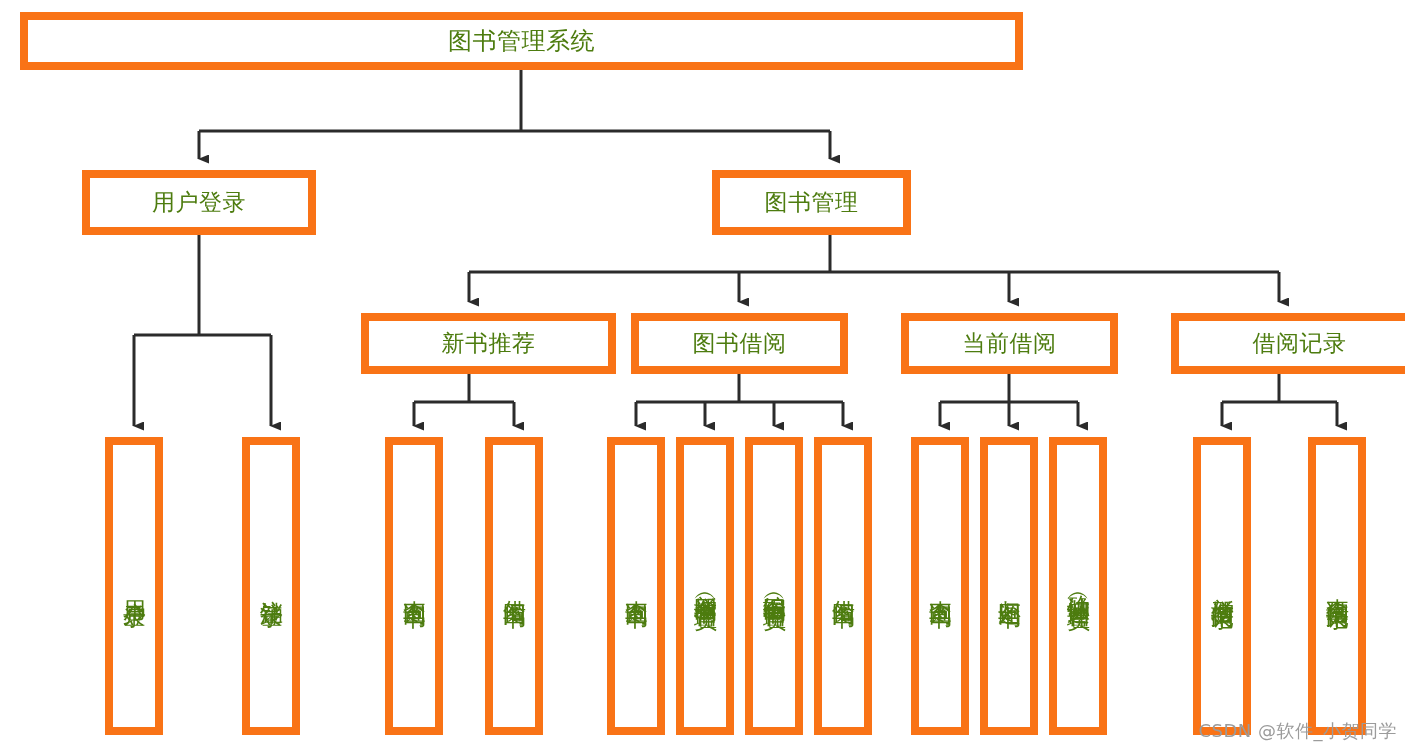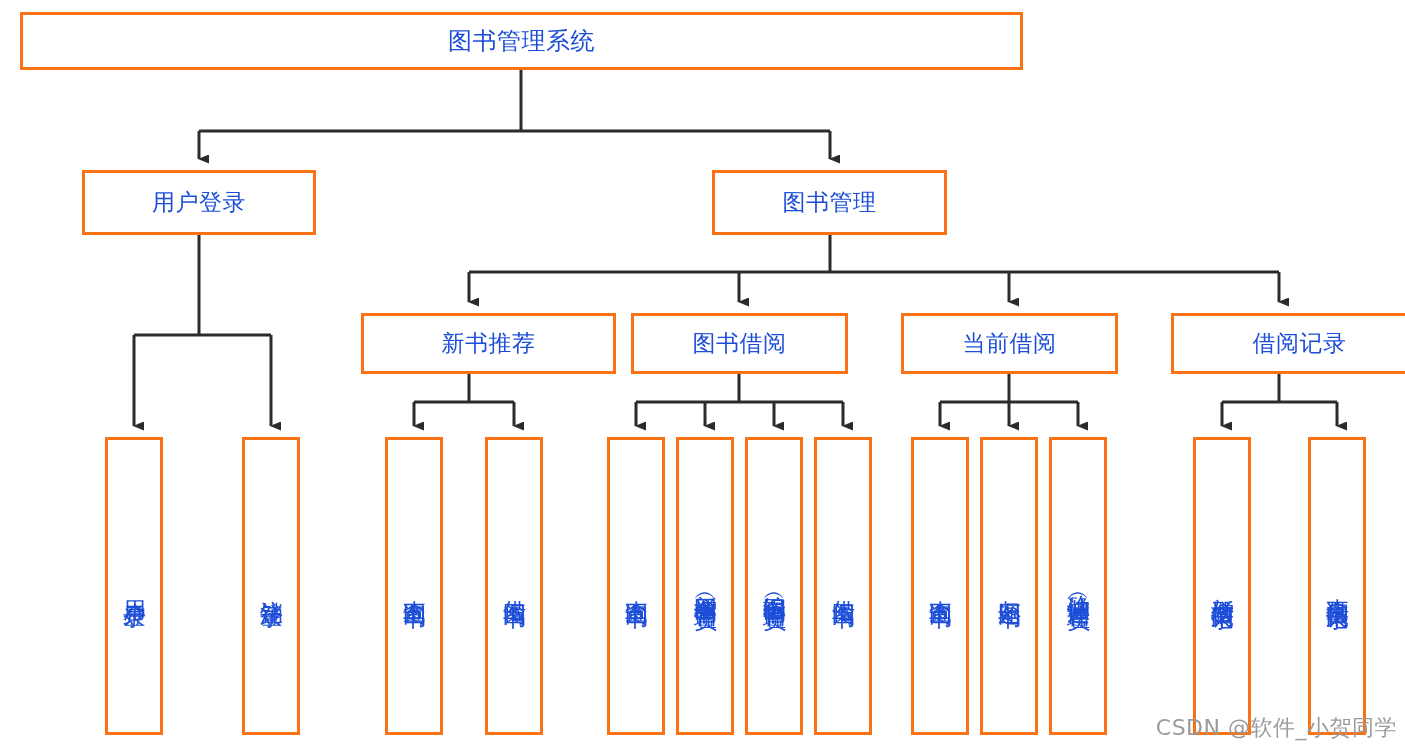--- a/index.html
+++ b/index.html
@@ -22,26 +22,26 @@
     position: absolute;
     left: 0;
     top: 0;
     width: 1405px;
     height: 747px;
     pointer-events: none;
   }
   .node {
     position: absolute;
     box-sizing: border-box;
-    border: 3px solid #f97316;
+    border: 8px solid #f97316;
     background: #ffffff;
     display: flex;
     align-items: center;
     justify-content: center;
-    color: #1d4ed8;
+    color: #4d7c0f;
   }
   .node.horizontal {
     font-size: 23px;
     letter-spacing: 0.5px;
   }
   .node.vertical {
     writing-mode: vertical-rl;
     text-orientation: upright;
     font-size: 23px;
     letter-spacing: 2px;
@@ -60,21 +60,21 @@
     display: block;
     white-space: nowrap;
   }
   #root-node {
     font-size: 24px;
   }
   #watermark {
     position: absolute;
     right: 8px;
     bottom: 4px;
-    font-size: 22px;
+    font-size: 18px;
     color: #9b9b9b;
     letter-spacing: 0.5px;
     white-space: nowrap;
     user-select: none;
   }
 </style>
 </head>
 <body>
 
 <div id="diagram-root">
@@ -130,21 +130,21 @@
   </svg>
 
   <div class="node horizontal" id="root-node" style="left:20px; top:12px; width:1003px; height:58px;">
     <span class="label">图书管理系统</span>
   </div>
 
   <div class="node horizontal" style="left:82px; top:170px; width:234px; height:65px;">
     <span class="label">用户登录</span>
   </div>
 
-  <div class="node horizontal" style="left:712px; top:170px; width:235px; height:65px;">
+  <div class="node horizontal" style="left:712px; top:170px; width:199px; height:65px;">
     <span class="label">图书管理</span>
   </div>
 
   <div class="node horizontal" style="left:361px; top:313px; width:255px; height:61px;">
     <span class="label">新书推荐</span>
   </div>
 
   <div class="node horizontal" style="left:631px; top:313px; width:217px; height:61px;">
     <span class="label">图书借阅</span>
   </div>

